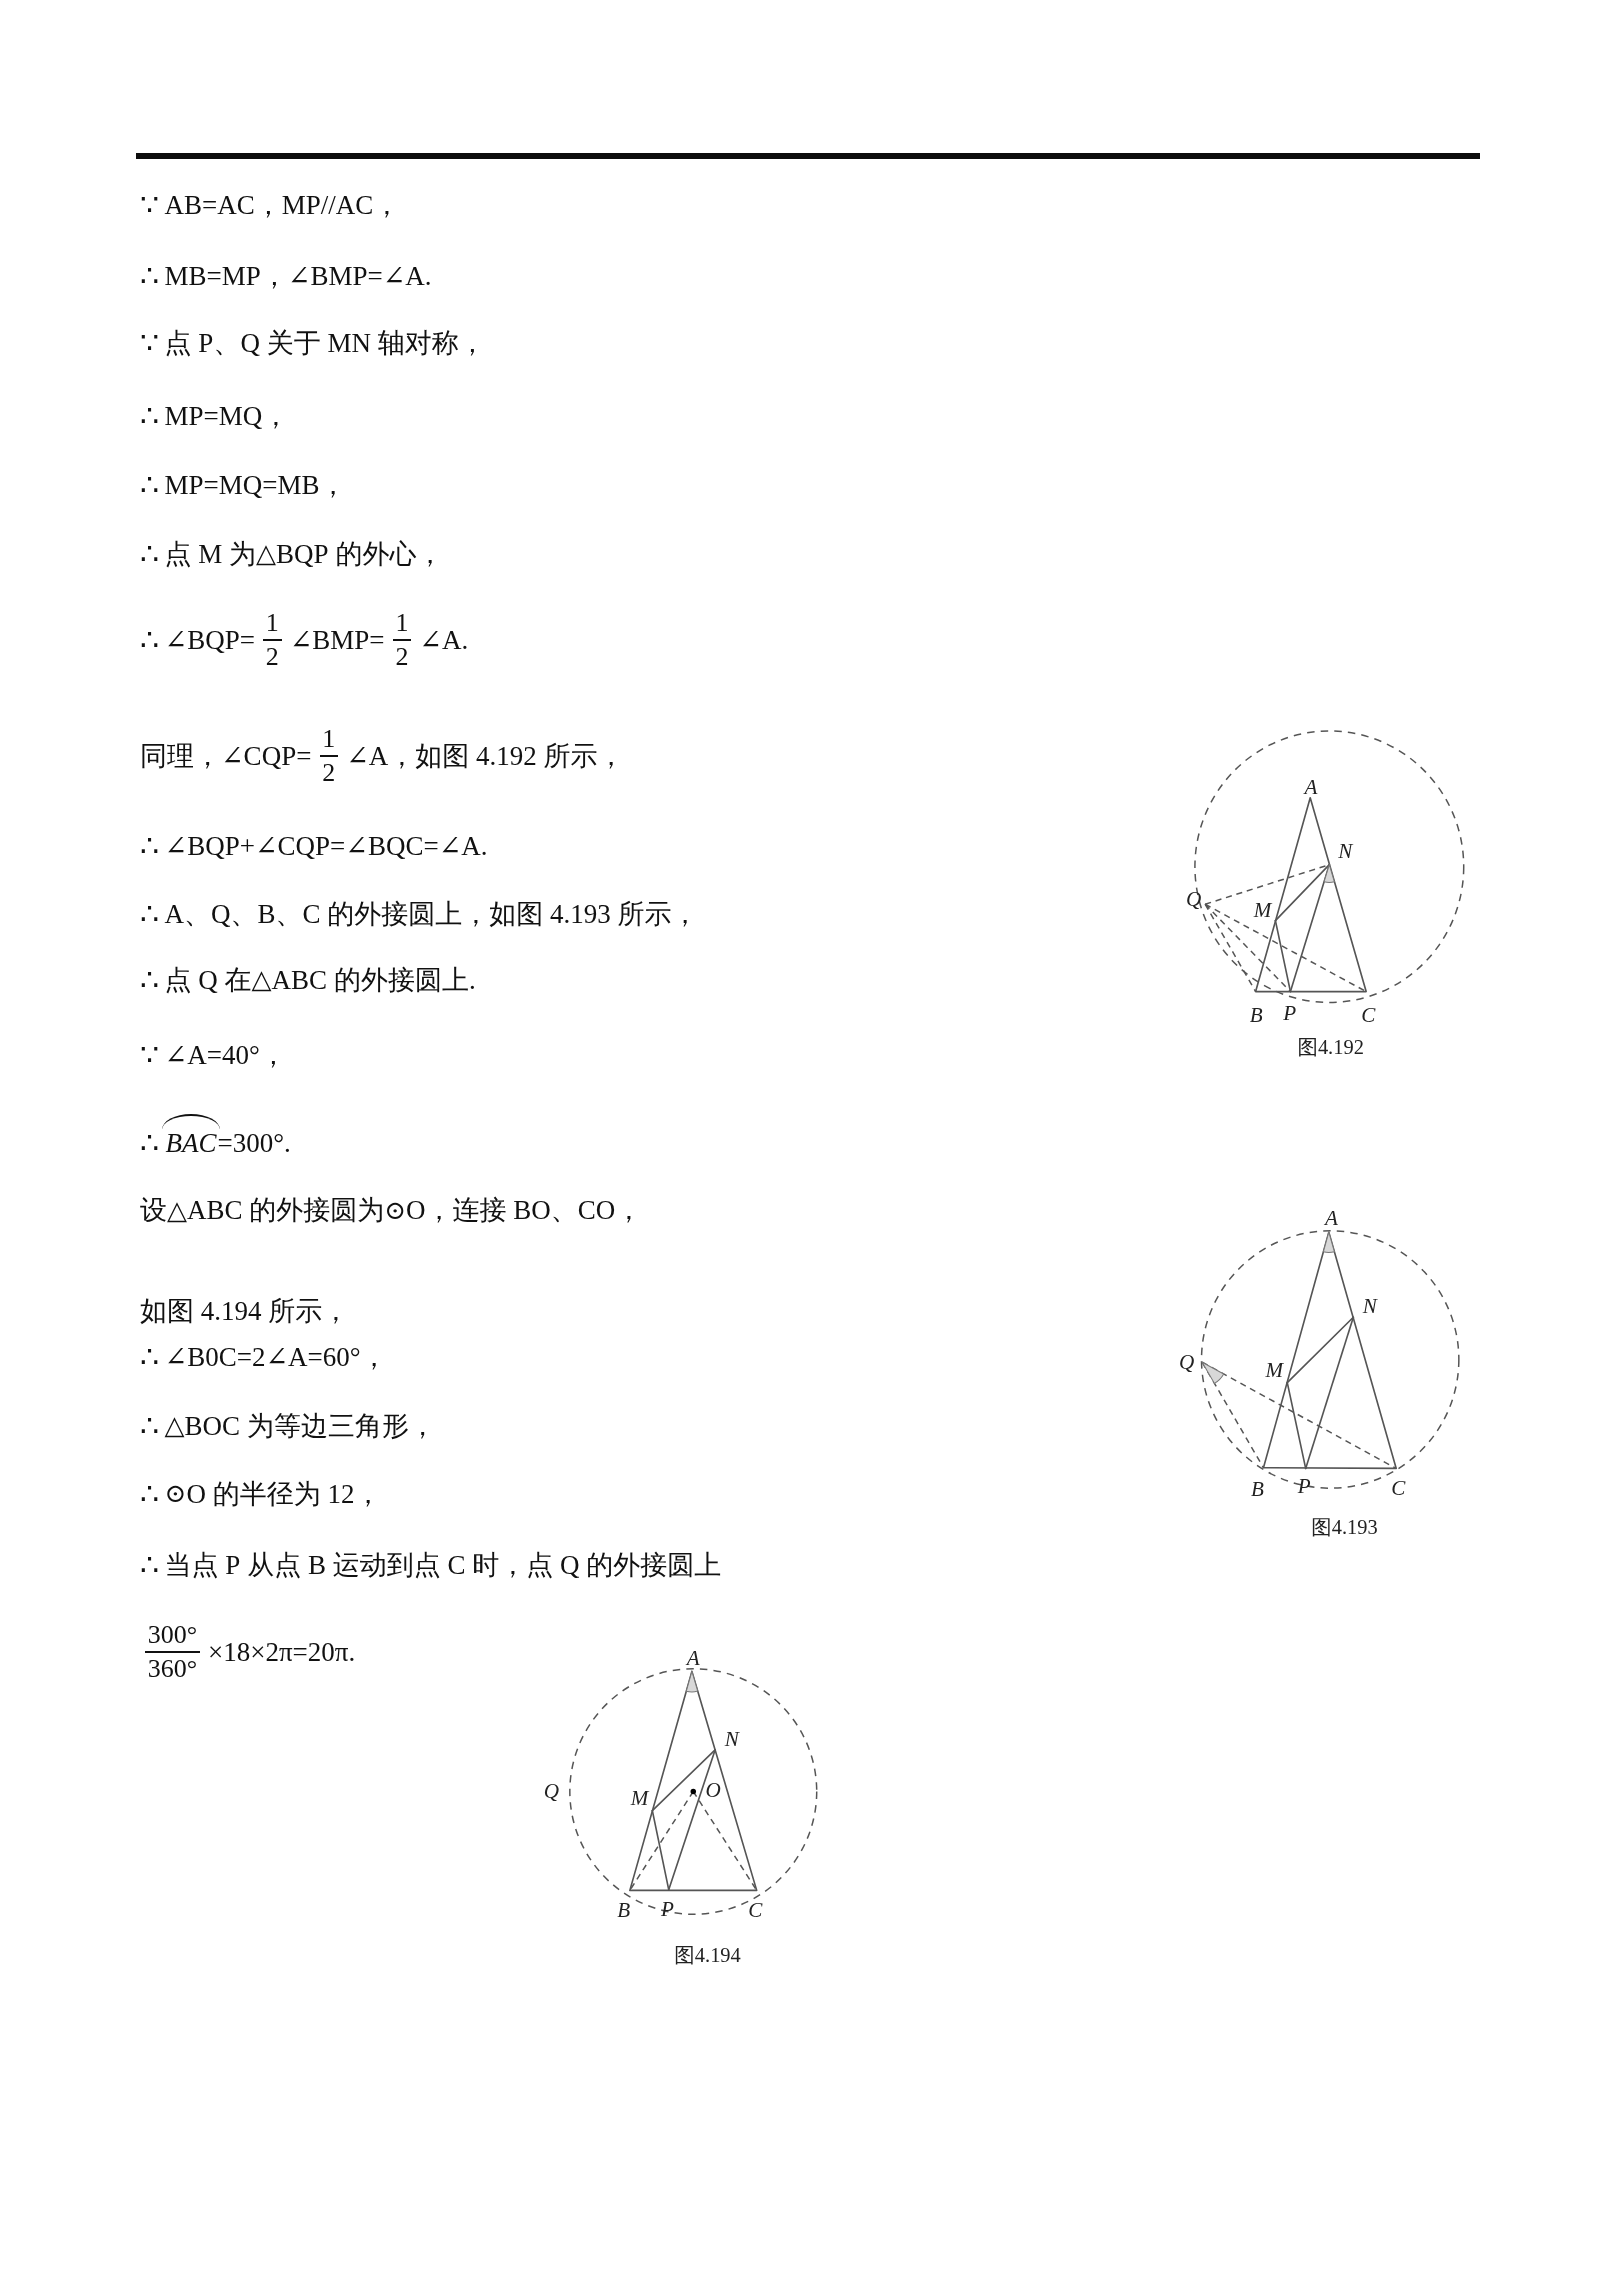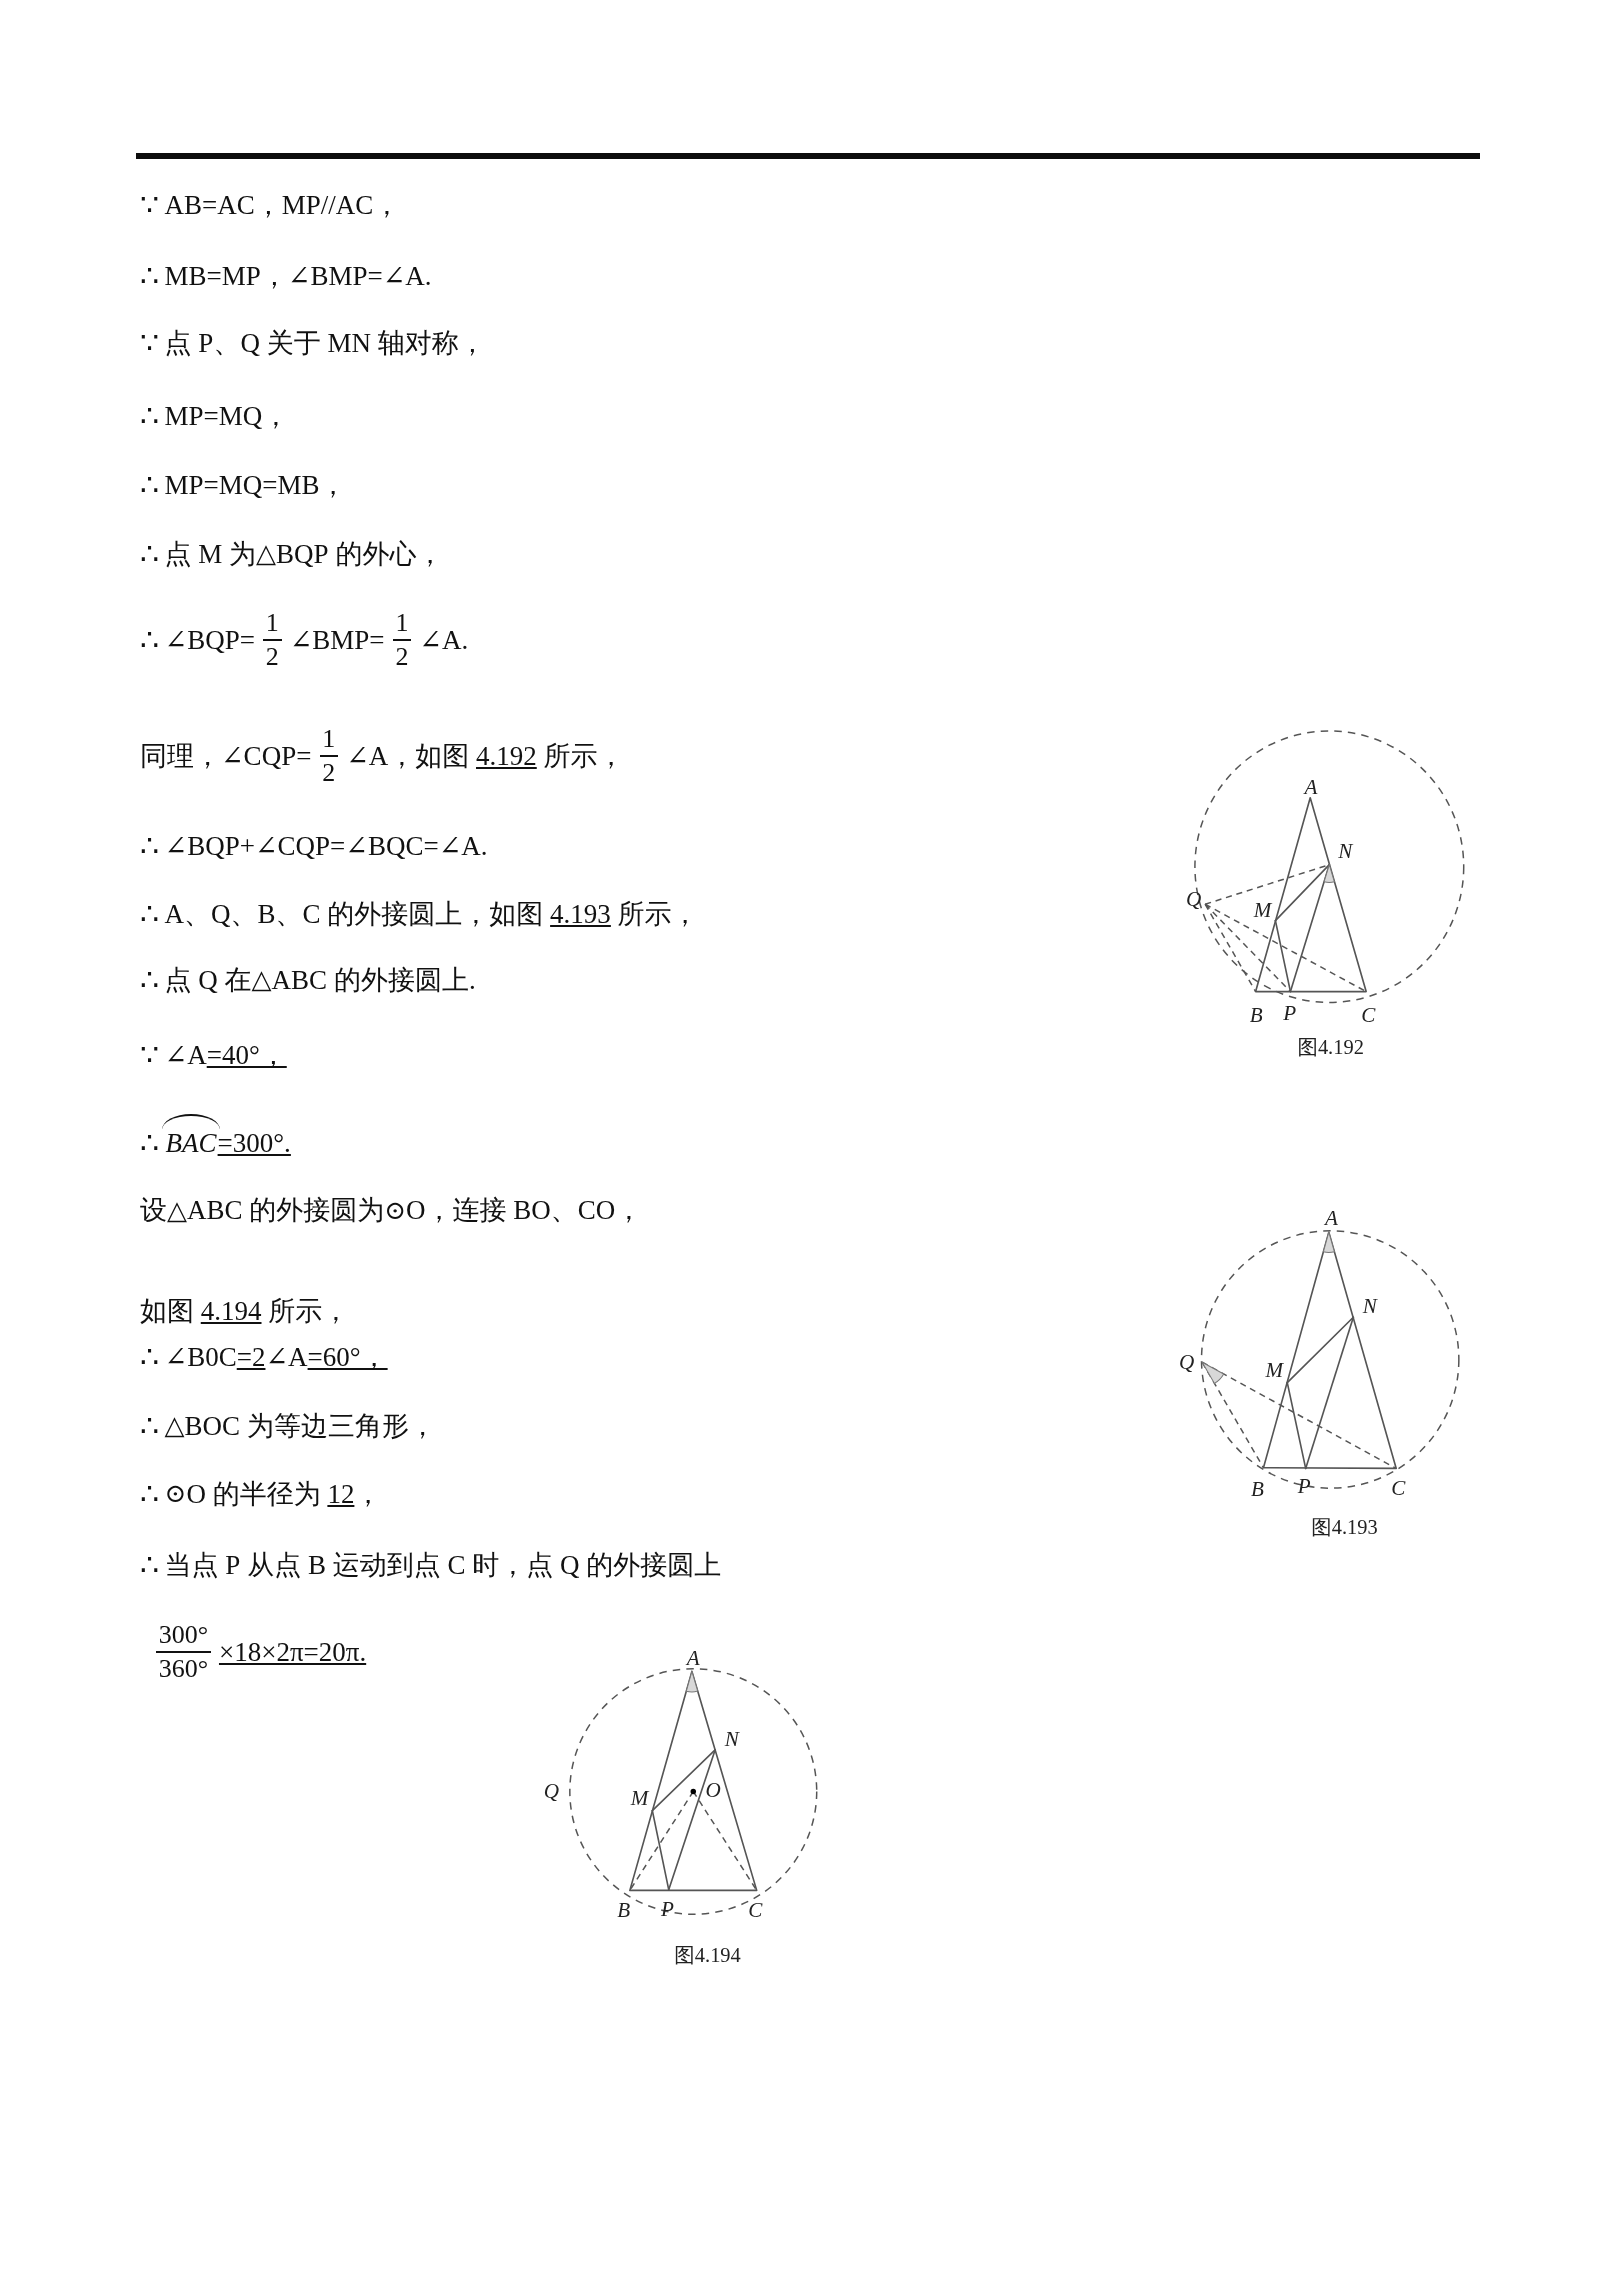--- a/index.html
+++ b/index.html
@@ -9,21 +9,21 @@
     overflow:hidden;
   }
   .rule{position:absolute;left:136px;top:153px;width:1344px;height:5.5px;background:#0d0d0d;}
   .tline{
     position:absolute;left:140px;display:flex;align-items:center;
     white-space:pre;font-size:27px;line-height:1.15;
   }
   .sym{font-style:normal;font-size:30px;margin-right:5.5px;}
   .m{}
   .zh{font-style:normal;}
-  .num{font-style:normal;text-decoration:underline;}
+  .num{font-style:normal;}
   .tri{font-style:normal;font-size:26px;}
   .frac{display:inline-flex;flex-direction:column;align-items:center;margin:0 8.2px;font-style:normal;}
   .frac .fnum,.frac .fden{font-size:26px;line-height:1.08;padding:0 2.7px;}
   .frac .fbar{align-self:stretch;height:0;border-top:2px solid #111;margin:2px 0;}
   .arcw{position:relative;font-style:italic;margin:0 1px;display:inline-block;}
   .arcw .arc{
     position:absolute;left:-3.4px;right:-3.4px;top:-13.6px;height:13.6px;
     border-top:2px solid #111;border-radius:50% 50% 0 0 / 100% 100% 0 0;
   }
   svg{position:absolute;overflow:visible;}
@@ -109,21 +109,21 @@
 </div>
 
 <div class="tline" style="top:1477px">
   <span class="sym">∴</span><span class="tri">⊙</span><span class="m">O</span><span class="zh"> 的半径为 </span><span class="num">12</span><span class="zh">，</span>
 </div>
 
 <div class="tline" style="top:1548px">
   <span class="sym">∴</span><span class="zh">当点 </span><span class="m">P</span><span class="zh"> 从点 </span><span class="m">B</span><span class="zh"> 运动到点 </span><span class="m">C</span><span class="zh"> 时，点 </span><span class="m">Q</span><span class="zh"> 的外接圆上</span>
 </div>
 
-<div class="tline" style="top:1621px;left:156px">
+<div class="tline" style="top:1621px;left:145px">
   <span class="frac" style="margin-left:0"><span class="fnum">300°</span><span class="fbar"></span><span class="fden">360°</span></span><span class="num">×18×2π=20π.</span>
 </div>
 
 <svg style="left:1169px;top:709px" width="307" height="355" viewBox="0 0 450 520">
   <ellipse class="dcircle" cx="235" cy="231" rx="197" ry="199"></ellipse>
   <polygon class="sline" points="207,130 127,414 289,414"></polygon>
   <line class="sline" x1="156" y1="310" x2="235" y2="228"></line>
   <line class="sline" x1="235" y1="228" x2="178" y2="414"></line>
   <line class="sline" x1="156" y1="310" x2="178" y2="414"></line>
   <line class="dline" x1="53" y1="286" x2="235" y2="228"></line>

